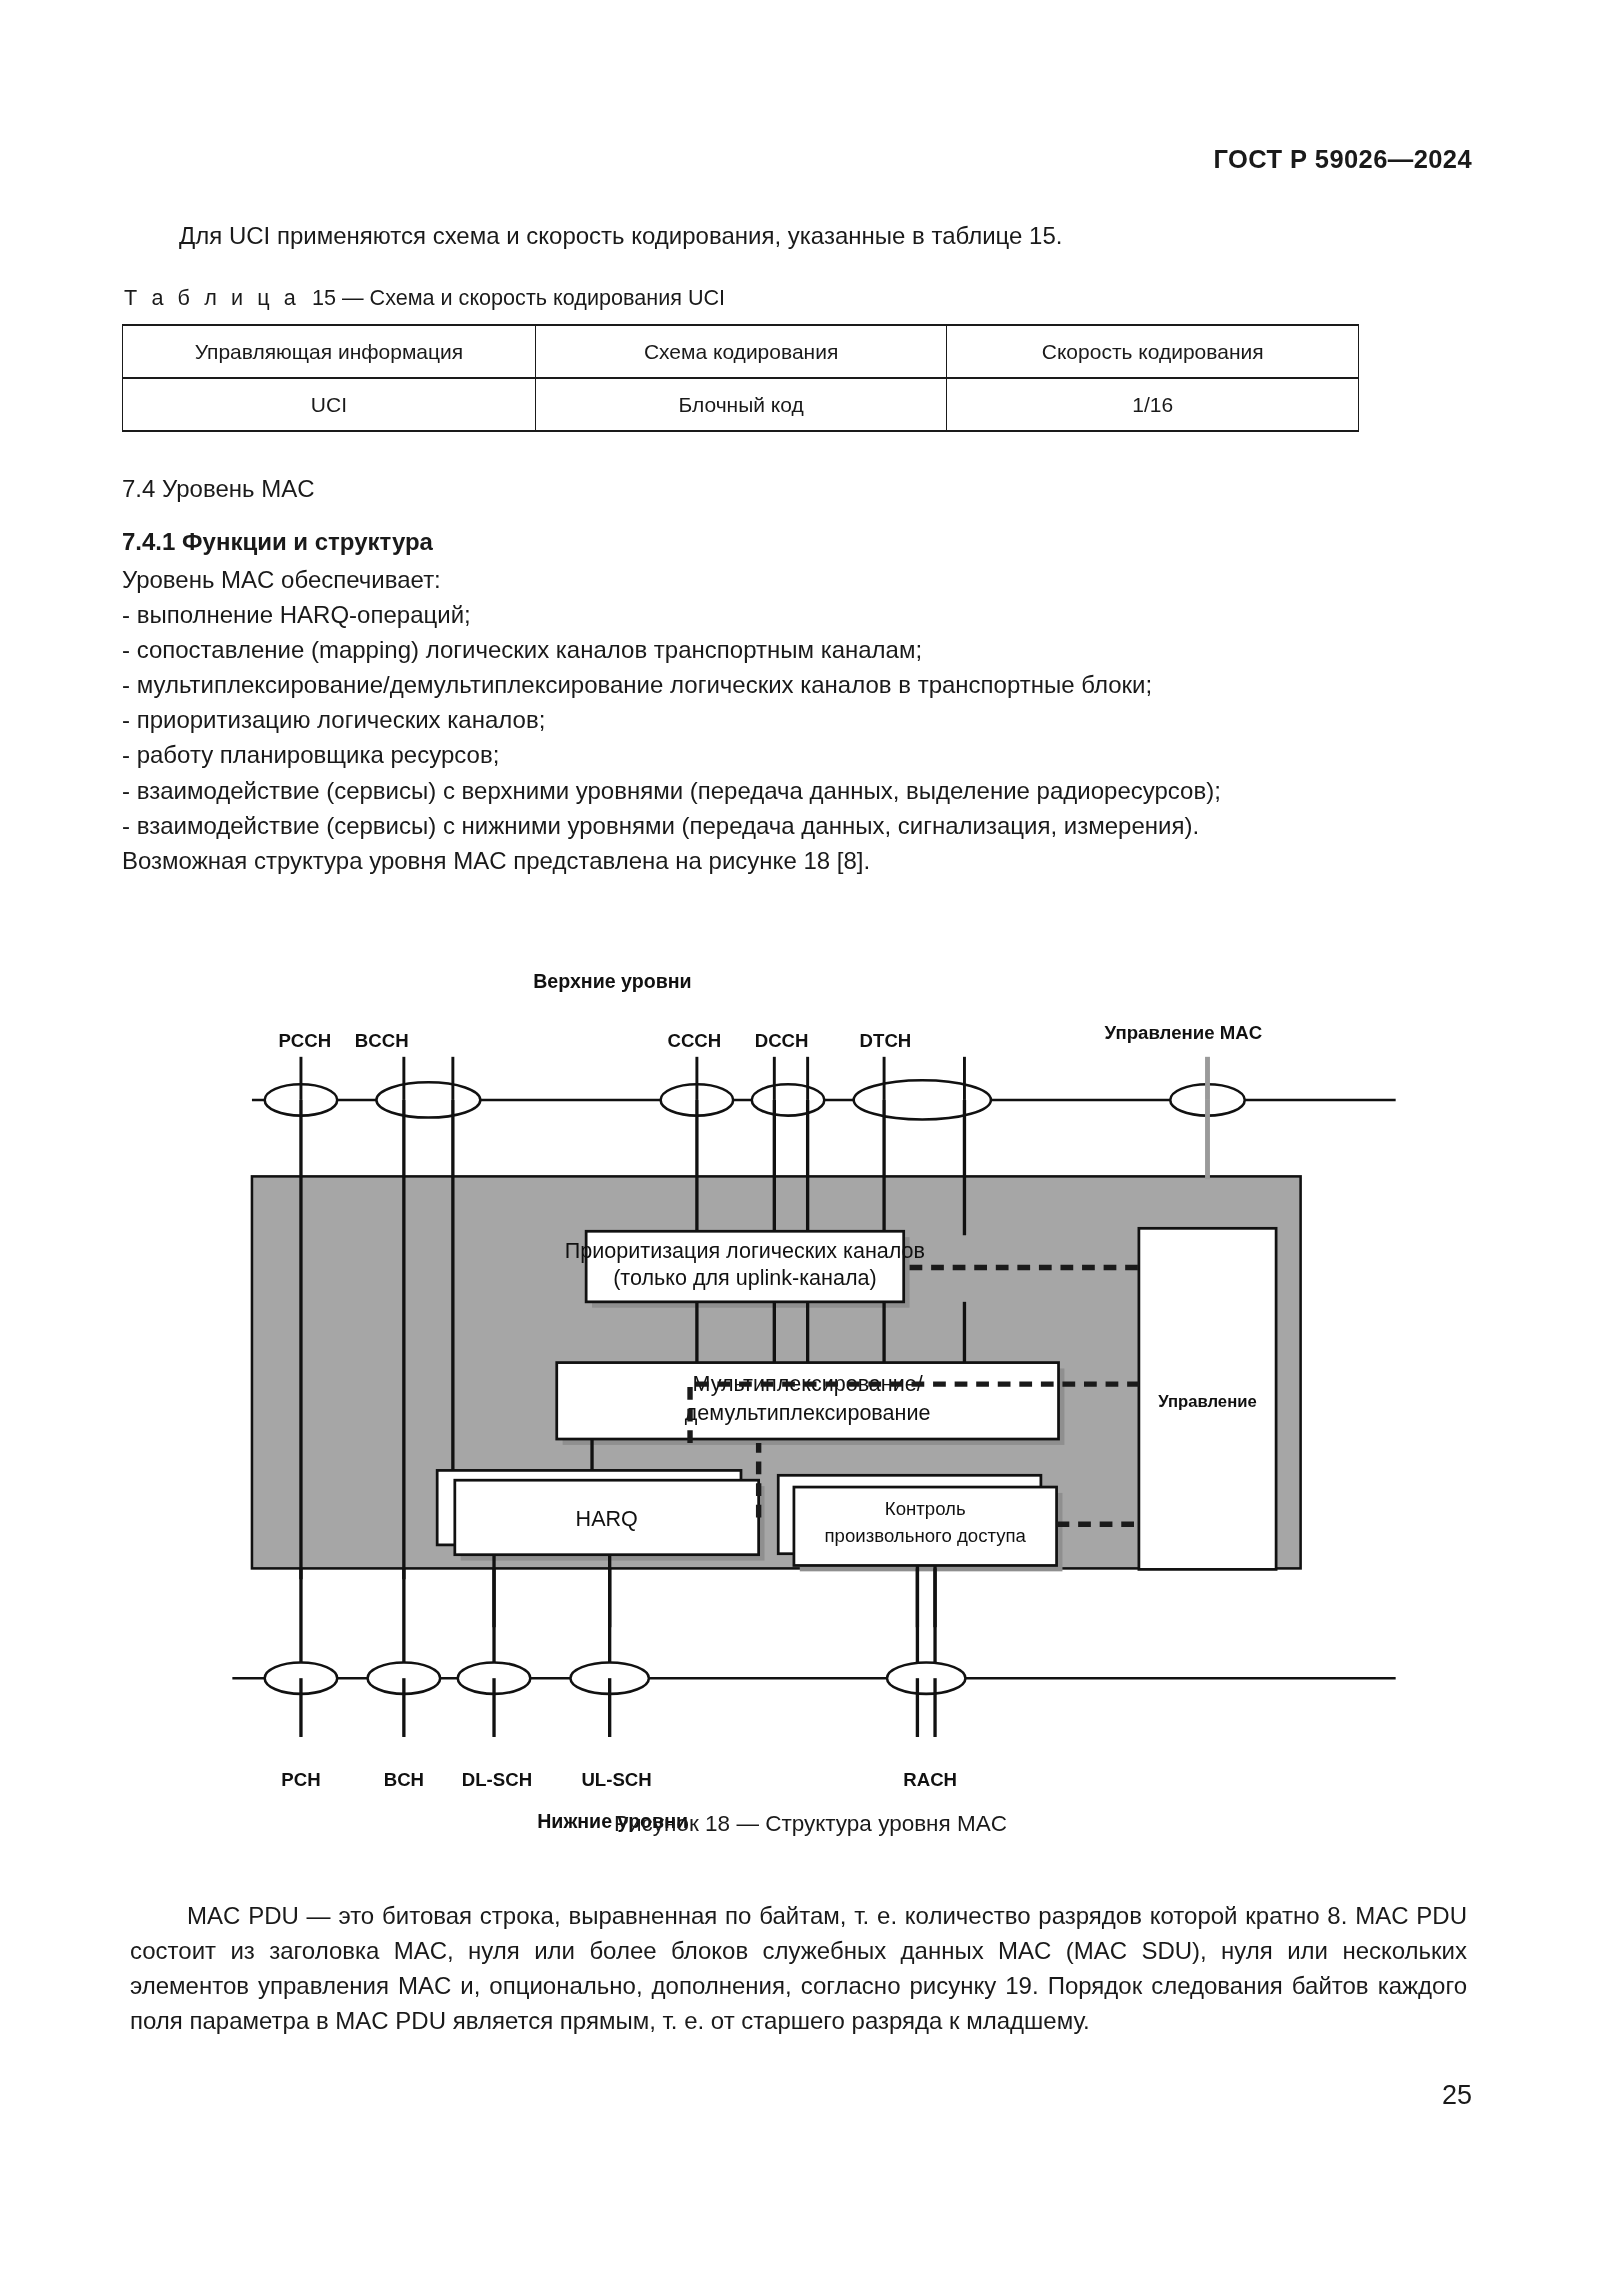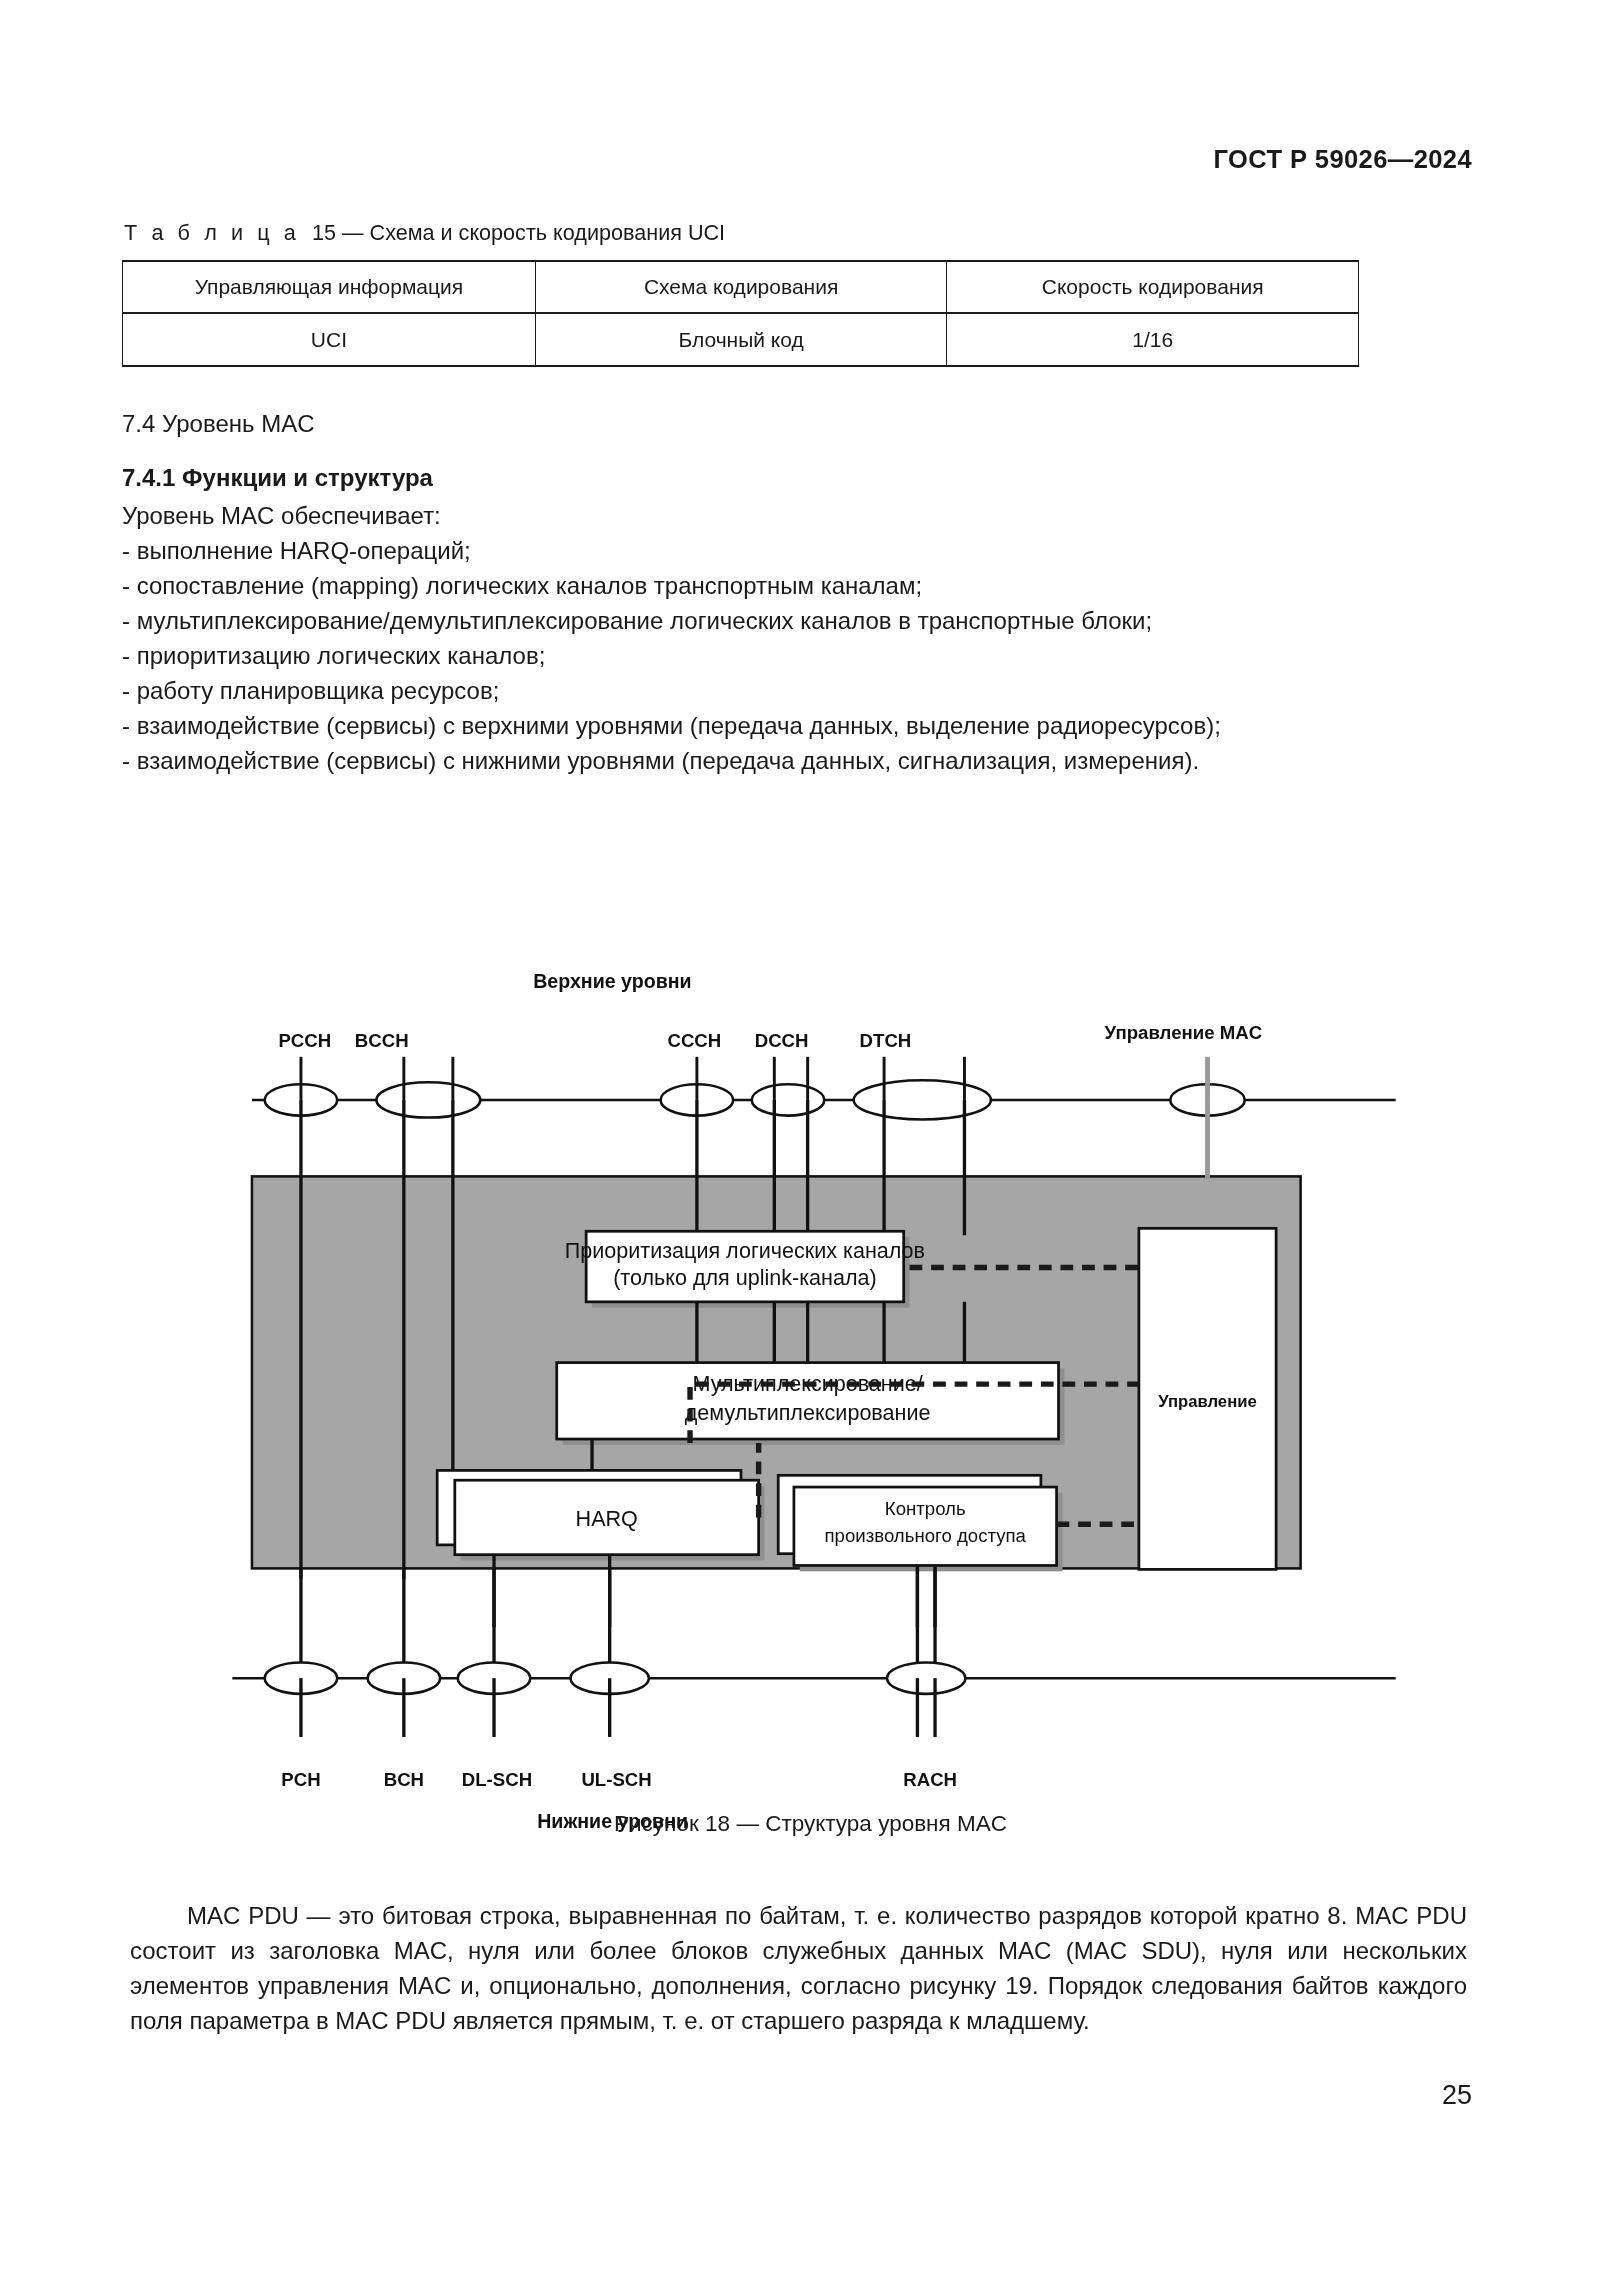--- a/index.html
+++ b/index.html
@@ -136,20 +136,21 @@
   .boxtxt-sm { font-family: "Liberation Sans", sans-serif; font-size: 19px; fill: #111; }
   .mgmt-lbl { font-family: "Liberation Sans", sans-serif; font-size: 17px; font-weight: bold; fill: #111; }
 </style>
 </head>
 <body>
 
 <div class="page-header">ГОСТ Р 59026—2024</div>
 
 <div class="content">
 
+  <p class="intro-para">Для UCI применяются схема и скорость кодирования, указанные в таблице 15.</p>
 
   <div class="table-caption">
     <span class="sp">Т а б л и ц а</span>&nbsp;&nbsp;<span>15</span>&nbsp;<span>—</span>&nbsp;<span>Схема и скорость кодирования UCI</span>
   </div>
 
   <table class="gost-table">
     <colgroup>
         <col style="width:33.4%">
         <col style="width:33.3%">
         <col style="width:33.3%">
@@ -172,20 +173,21 @@
   <h3 class="subsec">7.4.1  Функции и структура</h3>
 
   <p class="body-line">Уровень MAC обеспечивает:</p>
   <p class="body-line">- выполнение HARQ-операций;</p>
   <p class="body-line">- сопоставление (mapping) логических каналов транспортным каналам;</p>
   <p class="body-line">- мультиплексирование/демультиплексирование логических каналов в транспортные блоки;</p>
   <p class="body-line">- приоритизацию логических каналов;</p>
   <p class="body-line">- работу планировщика ресурсов;</p>
   <p class="body-line">- взаимодействие (сервисы) с верхними уровнями (передача данных, выделение радиоресурсов);</p>
   <p class="body-line">- взаимодействие (сервисы) с нижними уровнями (передача данных, сигнализация, измерения).</p>
+  <p class="body-line">Возможная структура уровня MAC представлена на рисунке 18 [8].</p>
 </div>
 
 <div class="figure-wrap">
   <svg class="fig-svg" width="1621" height="902" viewBox="0 0 1654 920" xmlns="http://www.w3.org/2000/svg">
 
     <text class="lvllbl" x="540" y="48">Верхние уровни</text>
 
     <text class="chlbl" x="280" y="108">PCCH</text>
     <text class="chlbl" x="358" y="108">BCCH</text>
     <text class="chlbl" x="677" y="108">CCCH</text>

